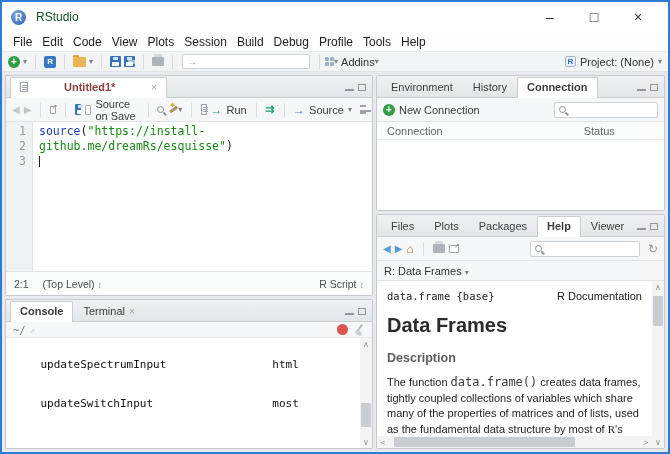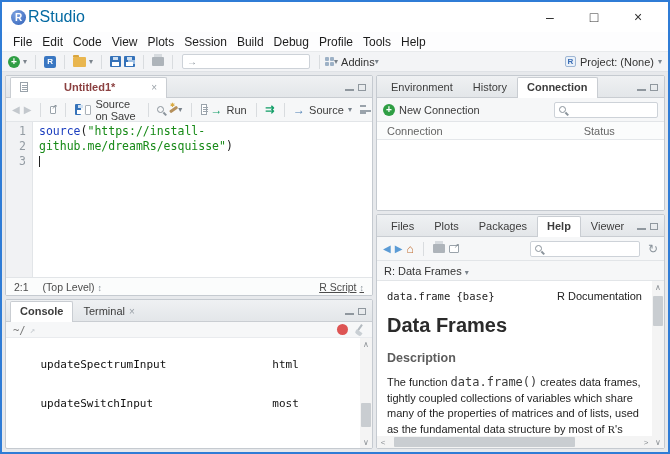--- a/index.html
+++ b/index.html
@@ -4,21 +4,21 @@
 <style>
   * { margin:0; padding:0; box-sizing:border-box; }
   body { background:#d7dbe0; font-family:"Liberation Sans", sans-serif; }
   .win { width:670px; height:454px; border:2px solid #2f7cd6; background:#ffffff;
          position:relative; overflow:hidden; display:flex; flex-direction:column; }
 
   
   .titlebar { height:30px; display:flex; align-items:center; background:#fff; padding-left:9px; flex:none; }
   .logo { width:15px; height:15px; border-radius:50%; background:radial-gradient(circle at 35% 30%, #7ea3e0, #2d5fb8);
           color:#fff; font-size:10px; font-weight:bold; display:flex; align-items:center; justify-content:center; }
-  .title-text { font-size:16px; color:#0369a1; margin-left:2px; flex:1; }
+  .title-text { font-size:12px; color:#14532d; margin-left:10px; flex:1; }
   .winctrl { display:flex; height:100%; margin-right:8px; }
   .winctrl span { width:44px; display:flex; align-items:center; justify-content:center; font-size:14px; color:#333; }
 
   
   .menubar { height:19px; display:flex; align-items:center; padding-left:6px; background:#fdfdfe; flex:none; }
   .menubar span { font-size:12px; color:#1d1d1d; padding:0 5px; }
 
   
   .maintoolbar { height:21px; background:#f3f4f6; border-top:1px solid #e8eaec; border-bottom:1px solid #dfe2e6;
                  display:flex; align-items:center; padding:0 6px; flex:none; }
@@ -86,24 +86,24 @@
 
   
   .editor { flex:1; display:flex; font-family:"DejaVu Sans Mono", monospace; font-size:11.5px; line-height:15px; min-height:0;}
   .gutter { width:27px; background:#f1f2f4; border-right:1px solid #e2e5e8; color:#939ba3; text-align:right; padding:2px 6px 0 0; flex:none;}
   .codearea { flex:1; padding:2px 0 0 6px; position:relative;}
   .kw { color:#1d3fbf; }
   .str { color:#178a17; }
   .punc { color:#222; }
   .cursor { display:inline-block; width:1px; height:11px; background:#222; vertical-align:middle;}
 
-  .statusbar { height:18px; flex:none; border-top:1px solid #e2e5e8; background:#fbfcfc; display:flex; align-items:center;
+  .statusbar { height:24px; flex:none; border-top:1px solid #e2e5e8; background:#fbfcfc; display:flex; align-items:center;
                font-size:10.5px; color:#4c4c4c; padding:8px 8px; gap:14px;}
   .updown { font-size:9px; color:#8a939b; margin-left:3px;}
-  .statusbar .right { margin-left:auto;text-decoration:underline; }
+  .statusbar .right { margin-left:auto; }
 
   
   .pathrow { height:16px; flex:none; display:flex; align-items:center; background:#f6f7f8; border-bottom:1px solid #e9ebee;
              font-size:10.5px; color:#777; padding:0 7px; font-family:"DejaVu Sans Mono", monospace;}
   .pathrow .ctools { margin-left:auto; display:flex; align-items:center; gap:6px;}
   .stopbtn { width:11px; height:11px; border-radius:50%; background:#dd5453; }
   .broom { width:11px; height:11px; position:relative;}
   .broom::before{ content:""; position:absolute; left:5px; top:0; width:2px; height:7px; background:#b3bac0; transform:rotate(35deg);}
   .broom::after{ content:""; position:absolute; left:1px; bottom:0; width:7px; height:4px; background:#c9cfd4; transform:rotate(35deg); border-radius:0 0 2px 2px;}
   .consolebody { flex:1; display:flex; min-height:0; }

